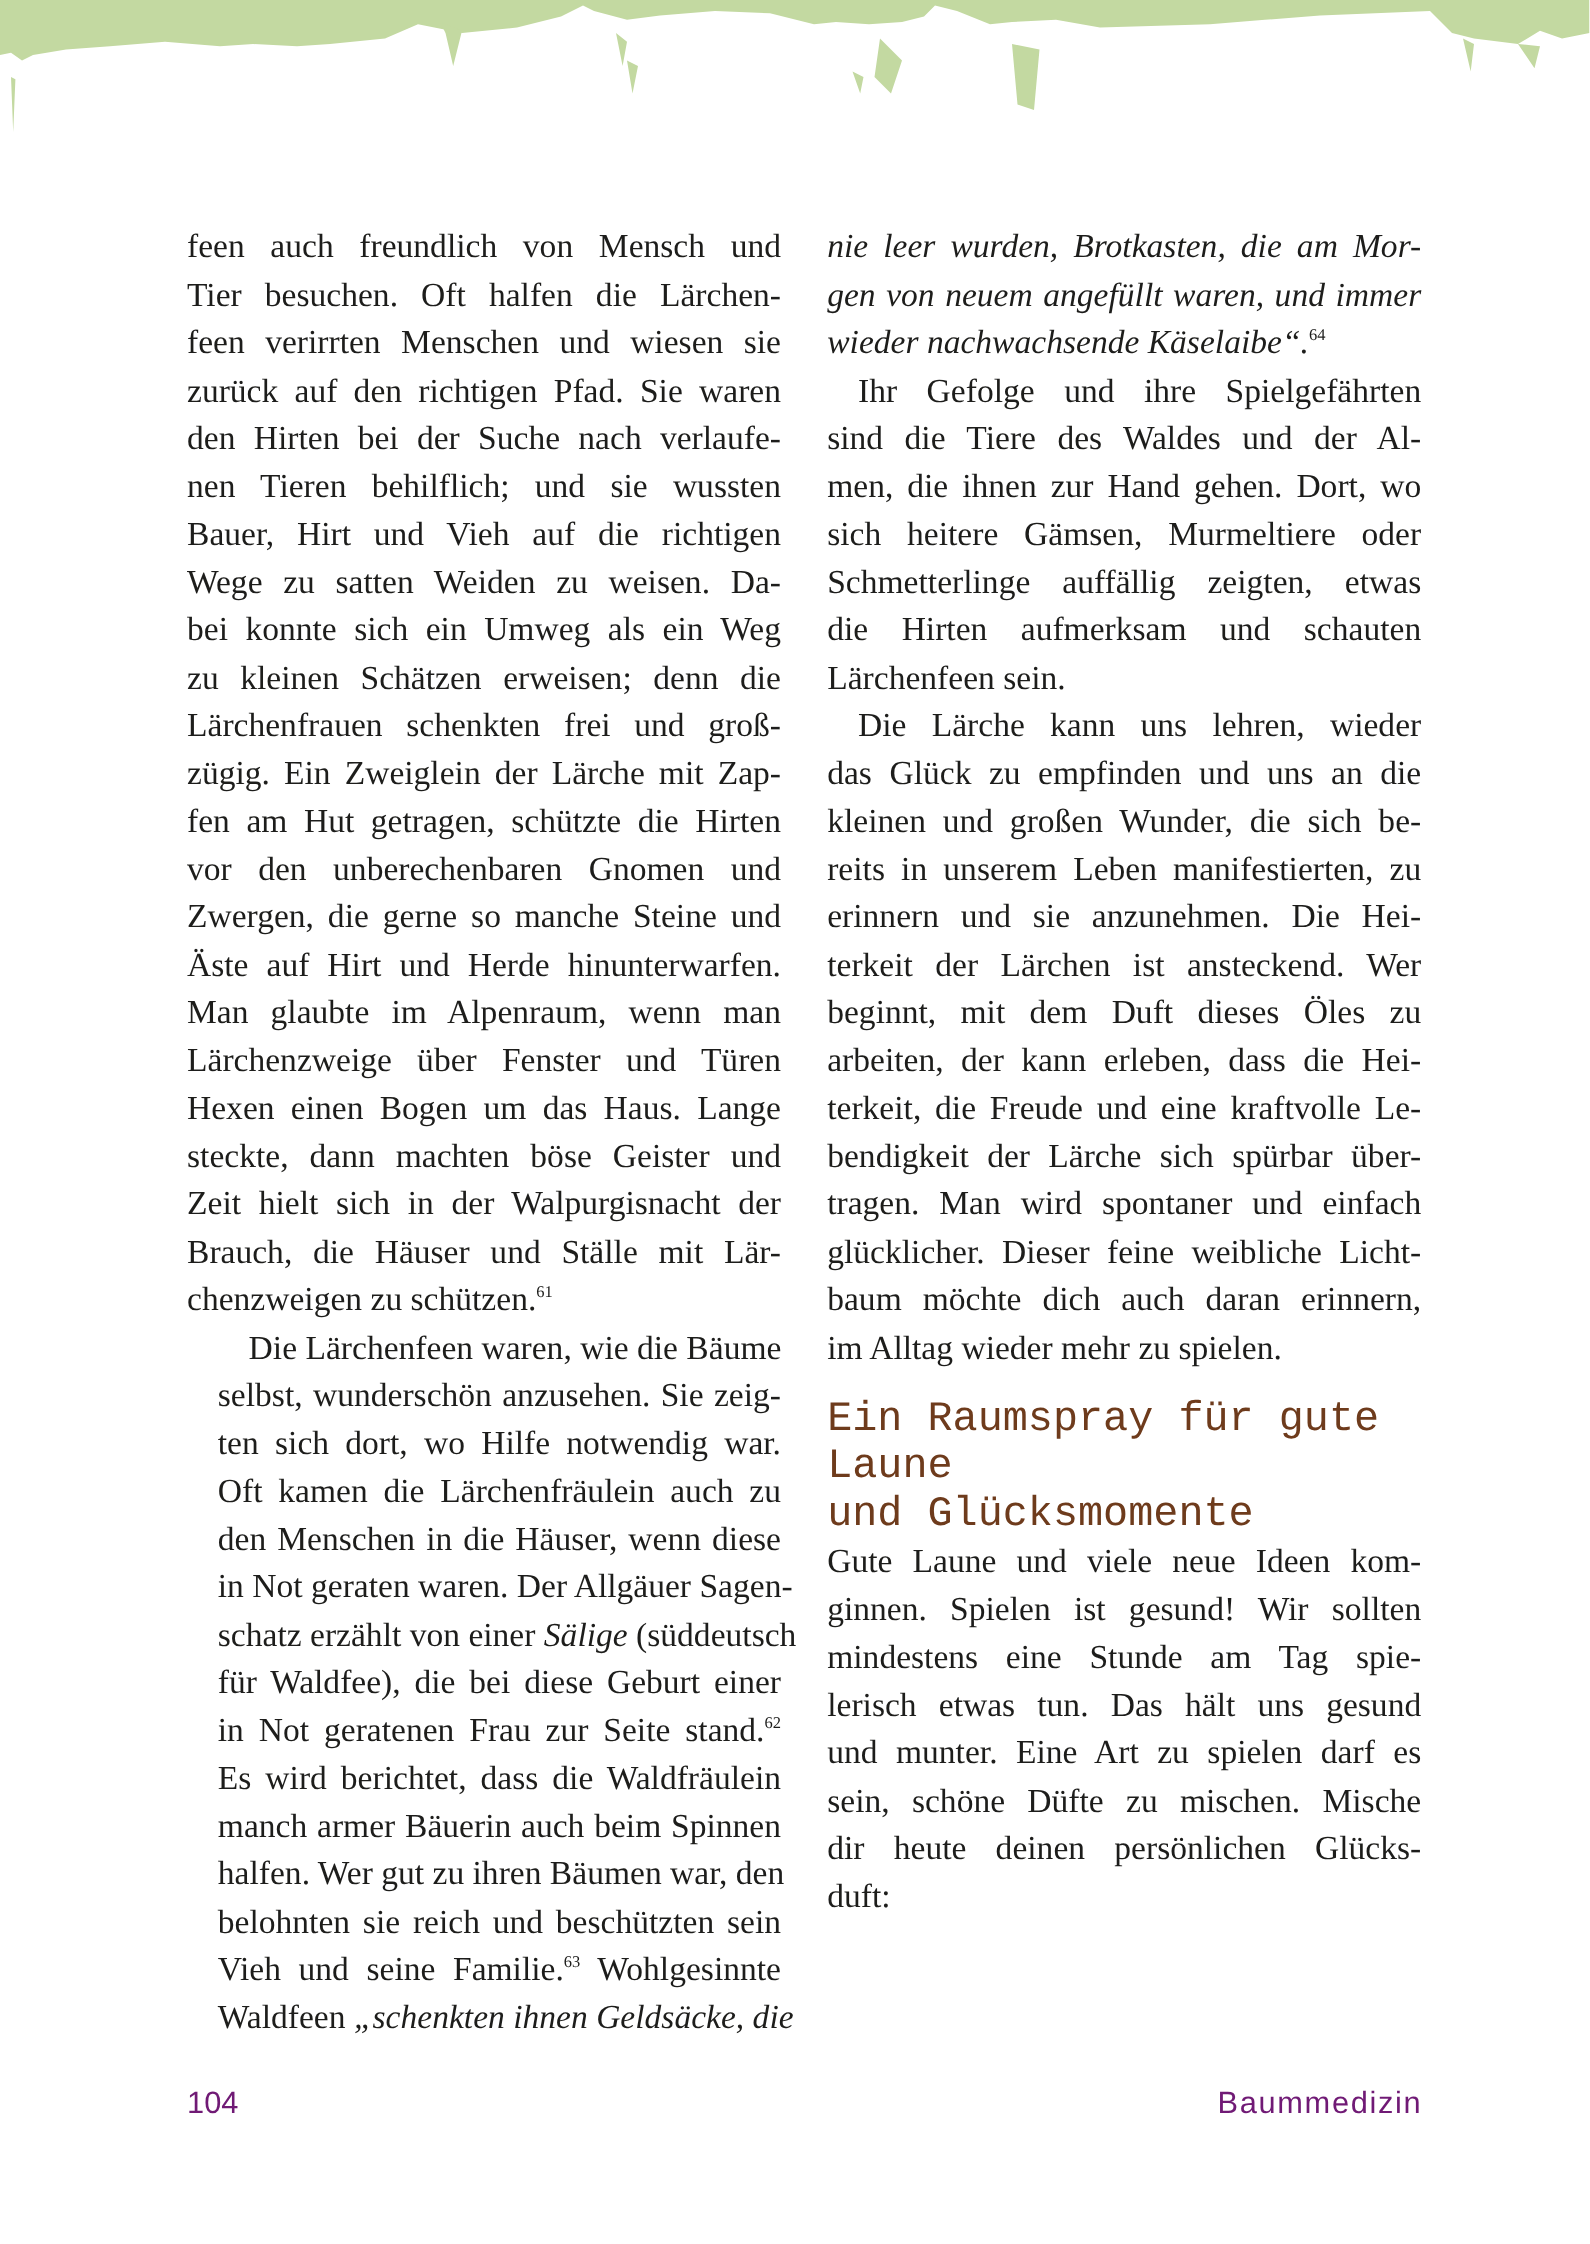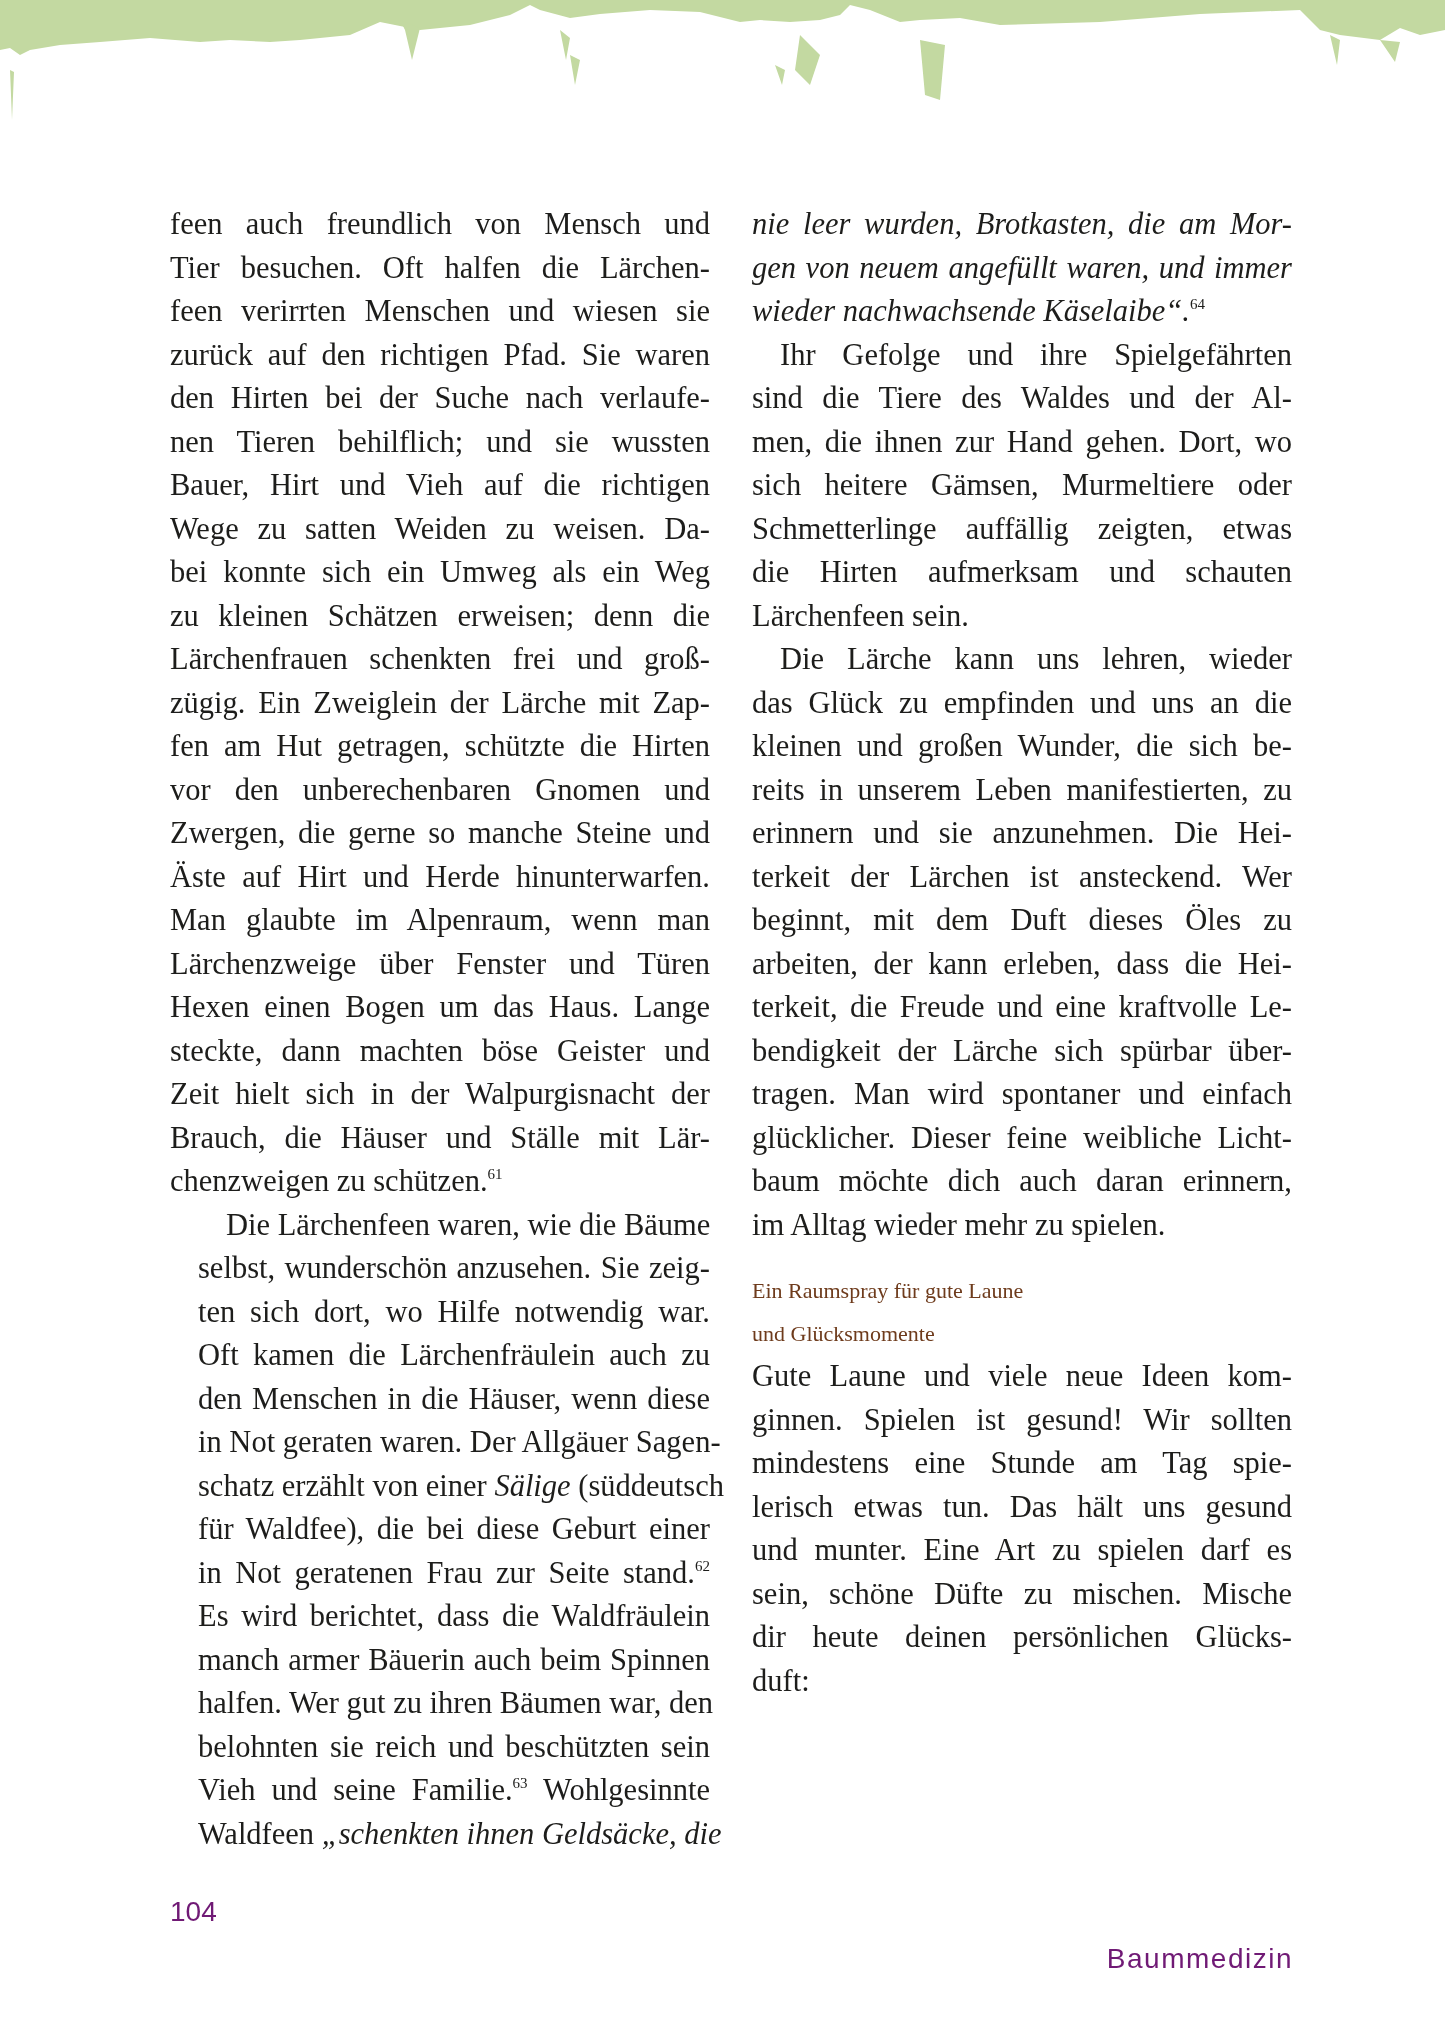--- a/index.html
+++ b/index.html
@@ -13,31 +13,31 @@
   }
   .col-left { left: 170px; }
   .col-right { left: 752px; }
   .col p { margin: 0; }
   .col p.indent { text-indent: 28px; }
   .col .line { display: block; text-align: justify; text-align-last: justify; white-space: nowrap; }
   .col .line.last { text-align-last: left; }
   .col i { font-style: italic; }
   sup { font-size: 15px; line-height: 0; vertical-align: 12px; }
   .heading {
-    font-family: Liberation Serif, serif;
-    color: #6e3b1c; font-size: 22px; line-height: 43px; margin-top: 22px; margin-bottom: 0;
+    font-family: Liberation Mono, monospace;
+    color: #6e3b1c; font-size: 38px; line-height: 43px; margin-top: 22px; margin-bottom: 0;
     font-weight: normal; text-align: left;
   }
   .footer-left, .footer-right {
     position: absolute; top: 1895px;
     font-family: "Liberation Sans", "DejaVu Sans", sans-serif;
     color: #701a75; font-size: 28px; line-height: 34px;
   }
   .footer-left { left: 170px; }
-  .footer-right { right: 152px; letter-spacing: 1.5px; margin-top: 47px; }
+  .footer-right { right: 152px; letter-spacing: 1.5px; }
 </style>
 </head>
 <body>
 
 <svg class="brush" viewBox="0 0 1445 130" preserveAspectRatio="none">
   <path fill="#c3d9a1" d="M0,0 L1445,0 L1445,30 L1420,35 L1400,28 L1380,40 L1340,35 L1320,30 L1300,10 L1200,14 L1150,18 L1100,22 L1000,25 L960,18 L920,20 L900,22 L870,10 L850,5 L840,15 L820,20 L790,22 L760,20 L740,22 L700,12 L650,10 L600,14 L570,18 L540,10 L530,5 L510,15 L470,25 L420,30 L380,22 L350,35 L300,40 L270,42 L230,40 L200,42 L150,38 L100,42 L60,45 L30,50 L20,55 L10,48 L0,50 Z"></path>
   <path fill="#c3d9a1" d="M400,20 L420,28 L412,60 L405,30 Z M560,30 L570,38 L566,60 Z M800,35 L820,55 L810,85 L795,70 Z M920,40 L945,45 L940,100 L925,95 Z M1330,35 L1340,40 L1337,65 Z M1380,40 L1400,42 L1395,62 Z M10,70 L14,72 L12,120 Z M570,55 L580,60 L575,85 Z M775,65 L785,70 L782,85 Z"></path>
 </svg>
 
 <div class="col col-left">

